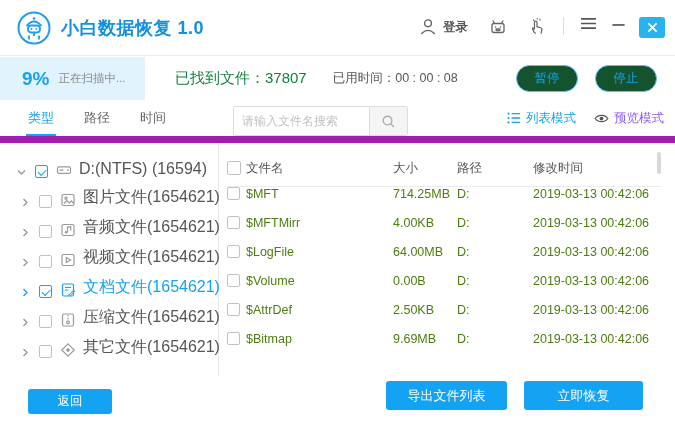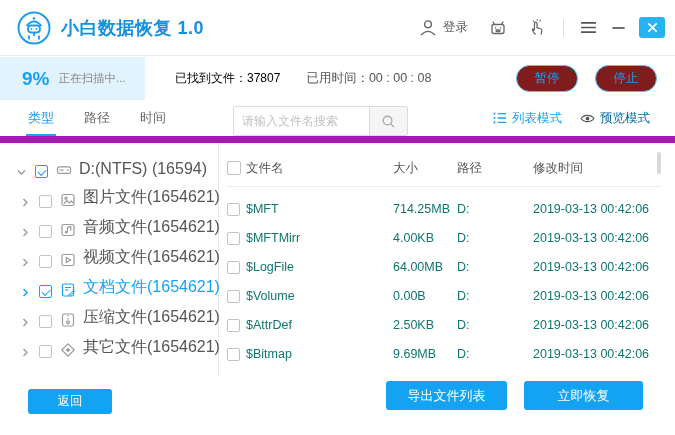--- a/index.html
+++ b/index.html
@@ -5,65 +5,65 @@
   * { margin:0; padding:0; box-sizing:border-box; }
   body { font-family:"Liberation Sans","DejaVu Sans",sans-serif; background:#fff; }
   .window { position:relative; width:675px; height:435px; background:#fff; overflow:hidden; }
 
   
   .titlebar { position:absolute; top:0; left:0; right:0; height:56px;
     border-bottom:1px solid #ededed; display:flex; align-items:center;
     padding:0 10px 0 16px; }
   .logo { width:36px; height:36px; flex:0 0 auto; }
   .app-title { margin-left:9px; font-size:18px; font-weight:bold; color:#1590dd; letter-spacing:.5px; }
-  .tb-right { margin-left:auto; display:flex; align-items:center; }
+  .tb-right { margin-left:auto; display:flex; align-items:flex-start;font-weight:bold; }
   .tb-login { display:flex; align-items:center; cursor:pointer; }
   .tb-login-label { font-size:12.5px; color:#555; margin-left:5px; }
   .tb-icon { display:flex; align-items:center; justify-content:center; cursor:pointer; }
   .gap20 { margin-left:20px; } .gap16 { margin-left:16px; } .gap14 { margin-left:14px; }
   .tb-sep { width:1px; height:18px; background:#ddd; margin-left:16px; }
   .close-btn { width:26px; height:21px; background:#29b2f0; border:none; border-radius:3px;
     display:flex; align-items:center; justify-content:center; margin-left:13px; cursor:pointer; }
 
   
   .statusbar { position:absolute; top:57px; left:0; right:0; height:43px;
     display:flex; align-items:center; }
   .progress-chip { width:145px; height:43px; background:#e1f3fd; display:flex;
     align-items:center; padding-left:22px; flex:0 0 auto; }
   .percent { font-size:19px; font-weight:bold; color:#14a2f3; }
   .scanning { font-size:11.5px; color:#8a8a8a; margin-left:9px; }
-  .status-found { margin-left:30px; font-size:12px; color:#000000; }
+  .status-found { margin-left:30px; font-size:15px; color:#15803d; }
   .status-elapsed { margin-left:26px; font-size:12.5px; color:#555; }
   .outline-btn { width:62px; height:27px; border:1px solid #5fc1f7; color:#14a2f3;
-    background:#7f1d1d; border-radius:14px; font-size:12.5px; cursor:pointer;
+    background:#14532d; border-radius:14px; font-size:12.5px; cursor:pointer;
     font-family:inherit; }
   .btn-pause { margin-left:auto; }
   .btn-stop { margin-left:17px; margin-right:18px; }
 
   
   .subhead { position:absolute; top:100px; left:0; right:0; height:43px;
     border-bottom:7px solid #a21caf; }
   .tabs { position:absolute; left:28px; top:0; height:100%; display:flex; gap:30px; }
   .tab { height:100%; display:flex; align-items:center; font-size:13px; color:#666;
     position:relative; cursor:pointer; }
   .tab.active { color:#14a2f3; }
   .tab.active::after { content:""; position:absolute; left:-2px; right:-2px; bottom:0;
     height:2px; background:#14a2f3; }
   .search-wrap { position:absolute; left:233px; top:6px; width:175px; height:30px;
     border:1px solid #dcdcdc; border-radius:2px; display:flex; background:#fff; }
   .search-input { flex:1; min-width:0; border:none; outline:none; padding:0 8px;
     font-size:12px; color:#0369a1; font-family:inherit; }
   .search-input::placeholder { color:#c2c2c2; }
   .search-btn { width:38px; background:#f5f5f5; border:none; border-left:1px solid #dcdcdc;
     display:flex; align-items:center; justify-content:center; cursor:pointer; }
-  .modes { position:absolute; right:25px; top:0; height:100%; display:flex;
+  .modes { position:absolute; right:11px; top:0; height:100%; display:flex;
     align-items:center; gap:18px; }
   .mode { display:flex; align-items:center; gap:5px; font-size:12.5px; cursor:pointer; }
   .mode-list { color:#14a2f3; }
-  .mode-preview { color:#0369a1; }
+  .mode-preview { color:#8b5cf6; }
 
   
   .v-divider { position:absolute; left:218px; top:143px; width:1px; height:233px; background:#e9e9e9; }
   .tree { position:absolute; left:0; top:148px; width:218px; }
   .tree-row { height:30px; display:flex; align-items:flex-end; padding-left:16px;
     font-size:16px; color:#555; cursor:pointer; white-space:nowrap; }
   .tree-row.child { padding-left:20px; }
   .tree-row.selected { color:#14a2f3; }
   .tree-chevron { width:11px; height:11px; margin-right:8px; flex:0 0 auto; color:#9a9a9a; }
   .tree-row.selected .tree-chevron { color:#14a2f3; }
@@ -75,21 +75,21 @@
     background:#fff; position:relative; flex:0 0 auto; cursor:pointer; }
   .cb.checked { border-color:#14a2f3; }
   .cb.checked::after { content:""; position:absolute; left:2px; top:2.5px; width:7px;
     height:3.5px; border-left:1.8px solid #14a2f3; border-bottom:1.8px solid #14a2f3;
     transform:rotate(-45deg); }
 
   
   .table { position:absolute; left:227px; top:150px; right:14px; }
   .thead { height:37px; display:flex; align-items:center; border-bottom:1px solid #ececec;
     font-size:12.5px; color:#555; }
-  .trow { height:29px; display:flex; align-items:flex-end; font-size:12.5px; color:#0f766e; cursor:default; }
+  .trow { height:29px; display:flex; align-items:flex-start; font-size:12.5px; color:#4d7c0f; cursor:default; }
   .col-cb { width:19px; display:flex; align-items:center; flex:0 0 auto; }
   .col-name { width:147px; flex:0 0 auto; overflow:hidden; white-space:nowrap; }
   .col-size { width:64px; flex:0 0 auto; }
   .col-path { width:76px; flex:0 0 auto; }
   .col-time { flex:1; }
   .scroll-thumb { position:absolute; left:657px; top:152px; width:4px; height:22px;
     background:#d9d9d9; border-radius:2px; cursor:pointer; }
 
   
   .solid-btn { position:absolute; background:#14a2f3; color:#fff; border:none;

